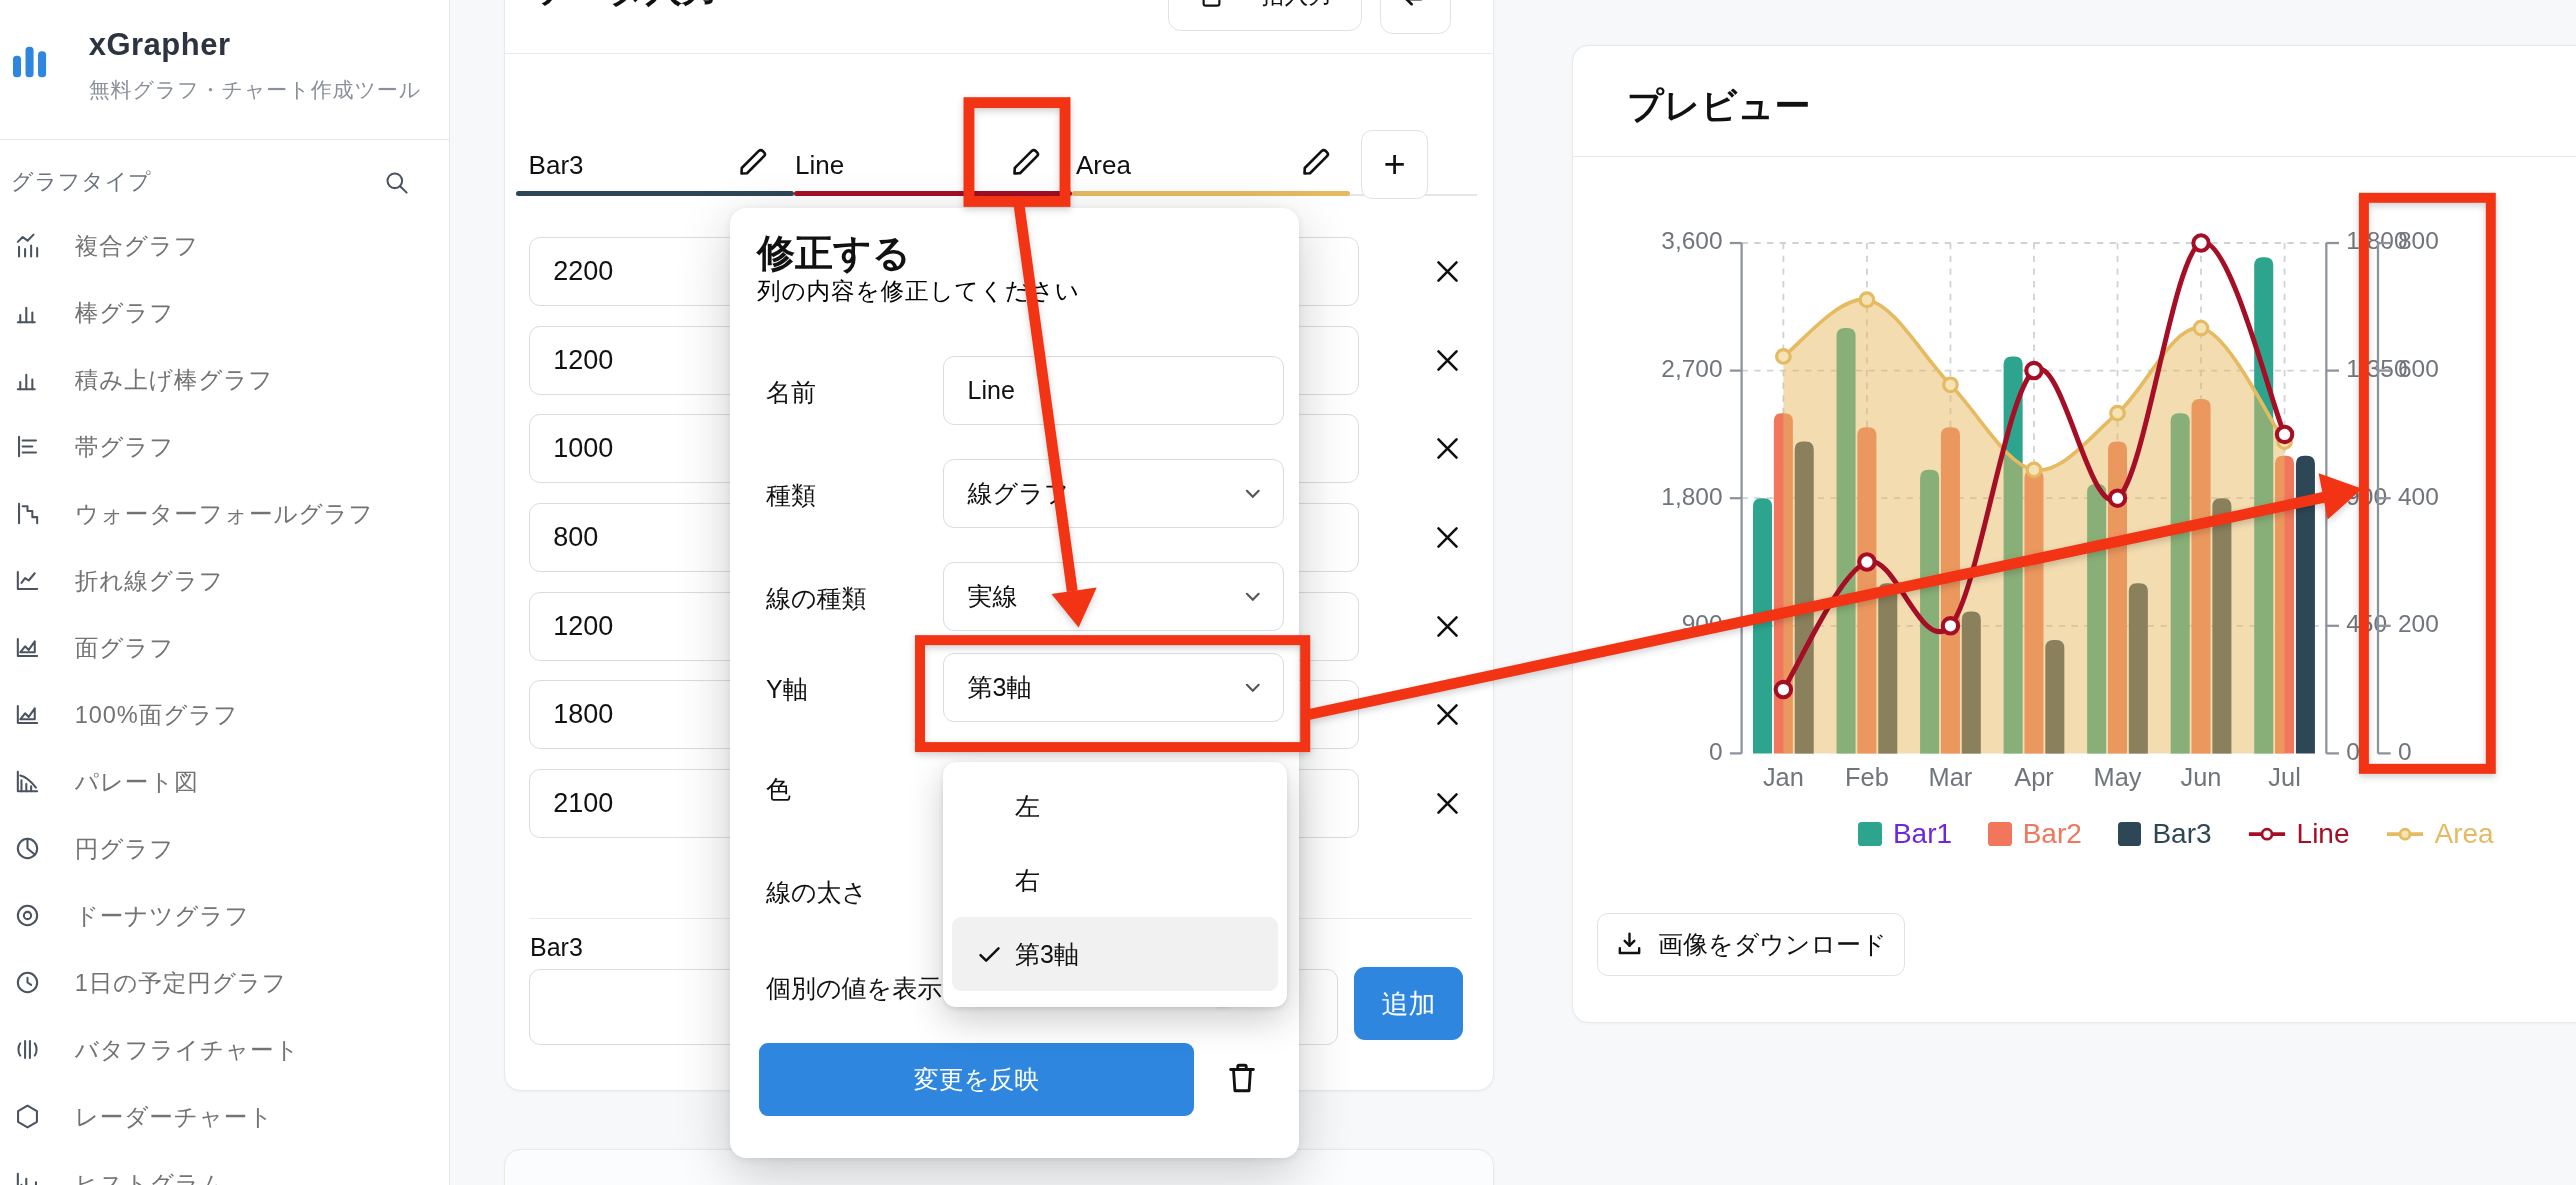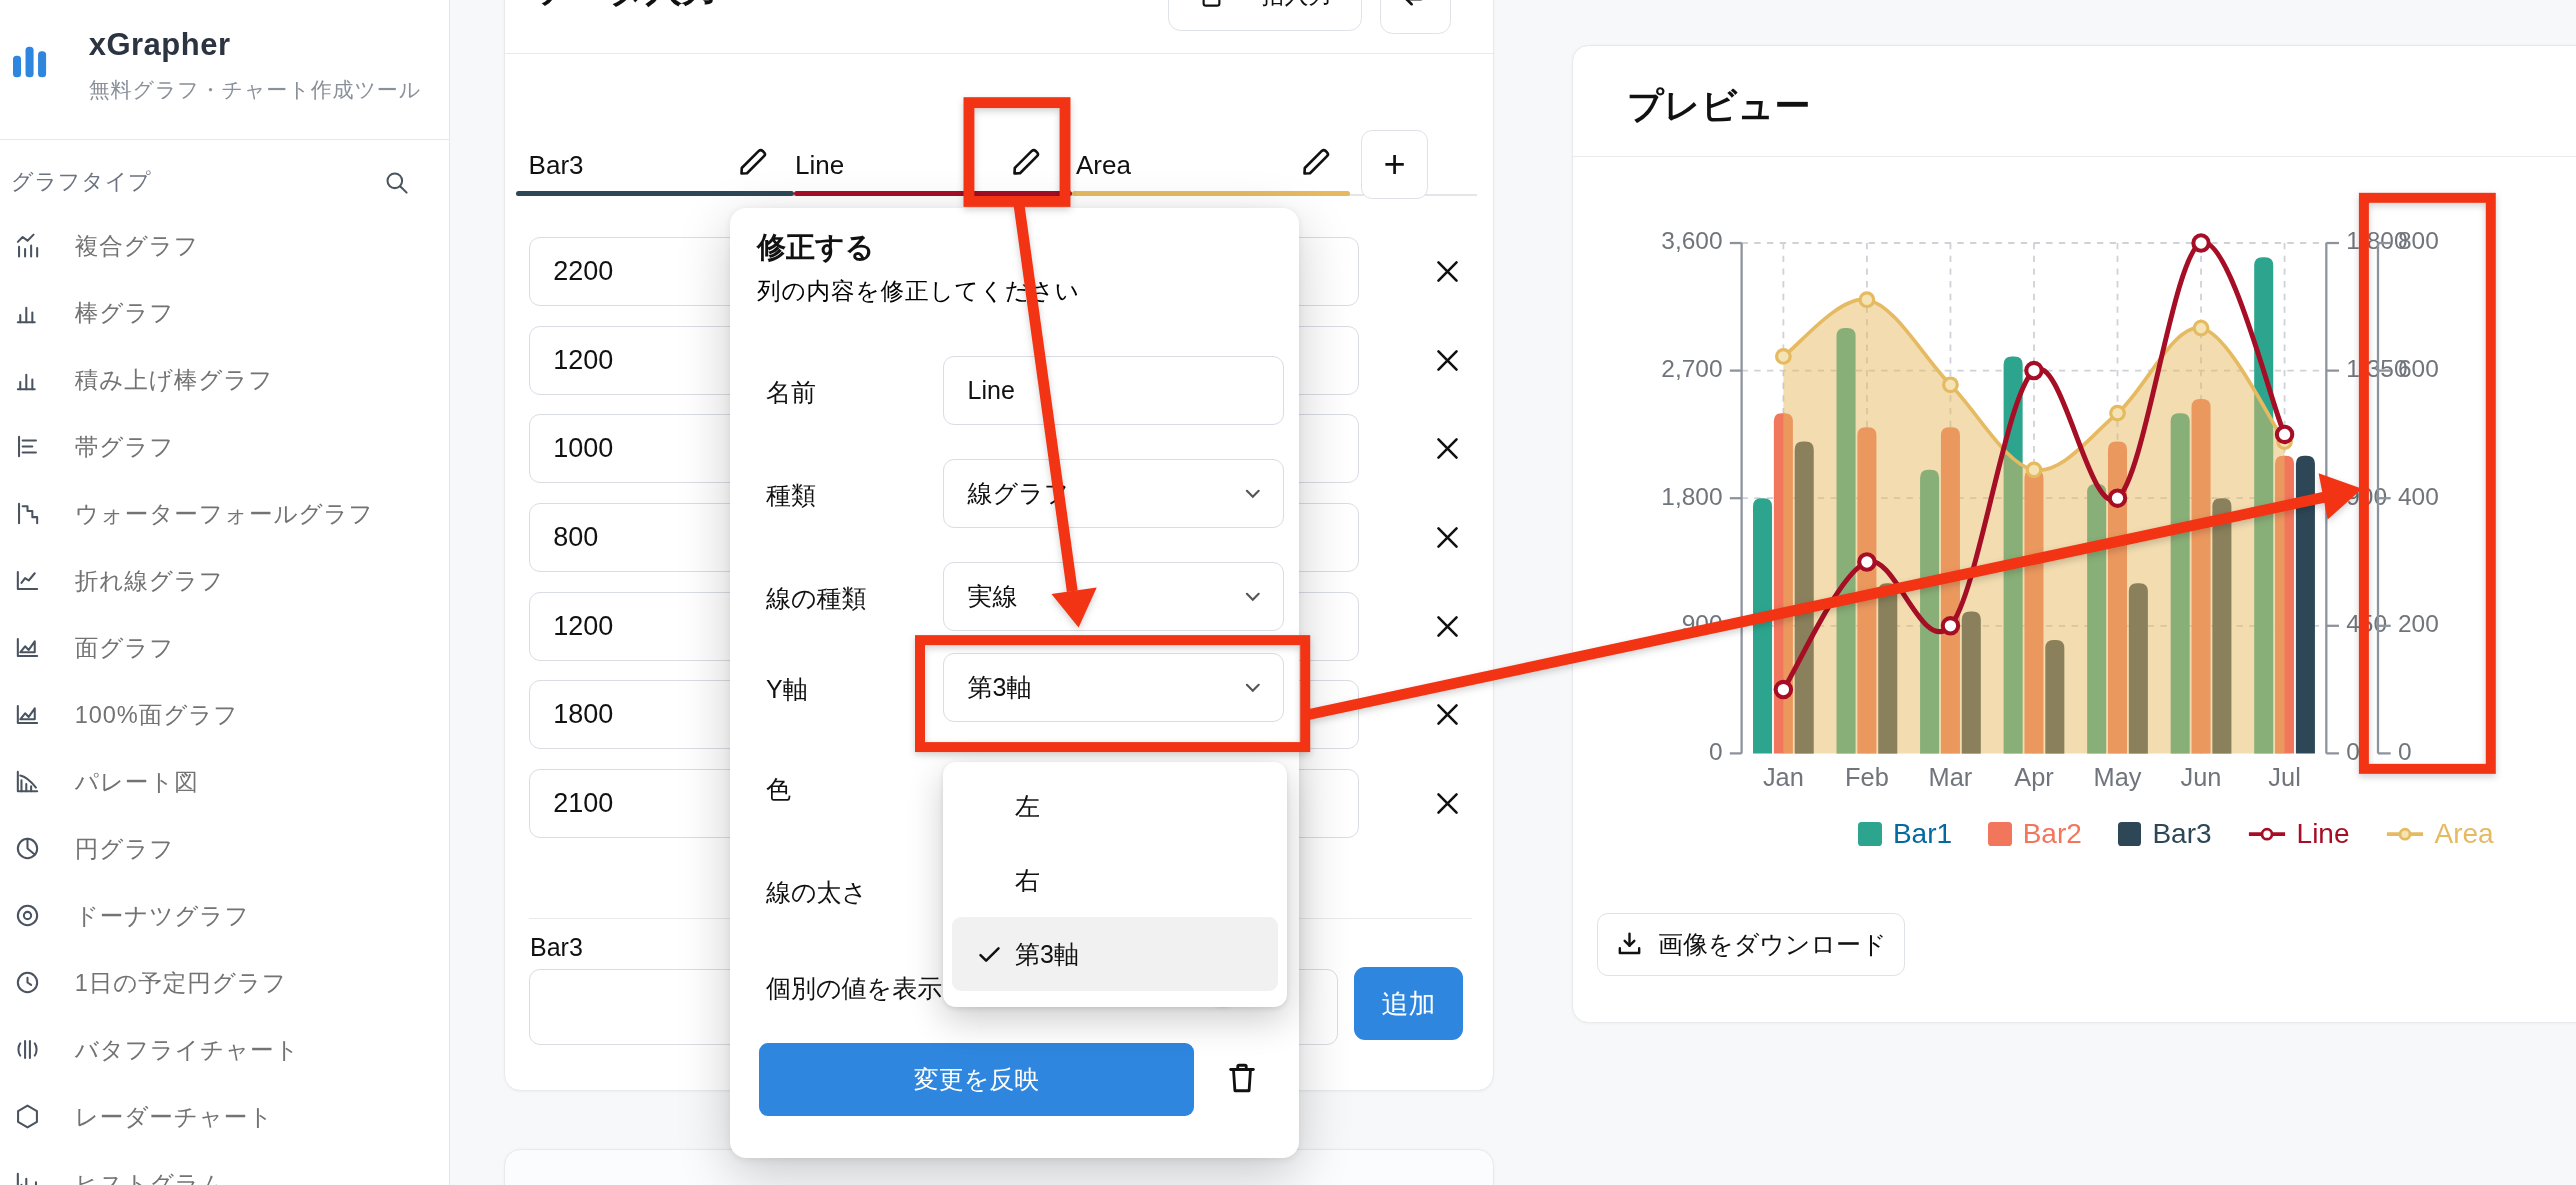--- a/index.html
+++ b/index.html
@@ -47,21 +47,21 @@
   .dc-footer-label{position:absolute;left:25px;top:988px;font-size:25px;font-weight:500;color:#111;}
   .footer-inp{position:absolute;left:23.6px;top:1024px;width:809px;height:76px;border:0.9px solid #d9dde3;border-radius:11px;
         box-sizing:border-box;font-size:27px;padding:0 23.6px;font-family:inherit;background:#fff;}
   .add-btn{position:absolute;left:849px;top:1022px;width:109px;height:73px;background:#2e86de;color:#fff;
         border:none;border-radius:11px;font-size:27px;font-family:inherit;cursor:pointer;}
   
   .card2{left:504px;top:1149px;width:990px;height:109px;background:#fbfcfd;}
   
   .modal{position:absolute;left:730px;top:208px;width:569px;height:950px;background:#fff;border-radius:16.3px;
         box-shadow:0 16.3px 54px rgba(0,0,0,.20),0 1.8px 7.3px rgba(0,0,0,.08);z-index:30;}
-  .m-title{position:absolute;left:27px;top:20px;font-size:29px;font-weight:bold;color:#111;}
+  .m-title{position:absolute;left:27px;top:20px;font-size:38px;font-weight:bold;color:#111;}
   .m-sub{position:absolute;left:27px;top:67px;font-size:23.6px;color:#000000;letter-spacing:0.9px;}
   .m-label{position:absolute;left:36px;font-size:25px;color:#111;}
   .m-control{position:absolute;left:213px;width:341px;height:69px;border:0.9px solid #d9dde3;border-radius:11px;
         box-sizing:border-box;display:flex;align-items:center;padding:0 23.6px;font-size:25px;color:#111;background:#fff;cursor:pointer;}
   .m-control .chev{position:absolute;right:18px;top:22px;}
   .dropdown{position:absolute;left:213px;top:554px;width:344px;height:245px;background:#fff;border-radius:12.7px;
         box-shadow:0 12.7px 36px rgba(0,0,0,.20),0 1.8px 5.4px rgba(0,0,0,.10);z-index:5;padding-top:7.3px;box-sizing:border-box;}
   .dd-item{position:relative;margin:0 9px;height:74px;display:flex;align-items:center;border-radius:9px;
         font-size:25px;color:#111;cursor:pointer;}
   .dd-item .txt{margin-left:63px;}
@@ -508,21 +508,21 @@
         <text class="ticktext" x="910" y="87" dominant-baseline="middle">800</text>
         <text class="cattext" x="232.07142857142856" y="686" text-anchor="middle">Jan</text>
         <text class="cattext" x="324.2142857142857" y="686" text-anchor="middle">Feb</text>
         <text class="cattext" x="416.35714285714283" y="686" text-anchor="middle">Mar</text>
         <text class="cattext" x="508.5" y="686" text-anchor="middle">Apr</text>
         <text class="cattext" x="600.6428571428571" y="686" text-anchor="middle">May</text>
         <text class="cattext" x="692.7857142857142" y="686" text-anchor="middle">Jun</text>
         <text class="cattext" x="784.9285714285714" y="686" text-anchor="middle">Jul</text>
       </svg>
     <div class="legend" id="legend">
-        <div class="lg-item" style="color: #0369a1; align-items: center;">
+        <div class="lg-item" style="color: #6d28d9; align-items: center;">
           <span class="lg-sq" style="background:#2DA58E"></span>
           <span>Bar1</span>
         </div>
         <div class="lg-item" style="color: rgb(241, 118, 92);">
           <span class="lg-sq" style="background:#F1765C"></span>
           <span>Bar2</span>
         </div>
         <div class="lg-item" style="color: rgb(46, 71, 86);">
           <span class="lg-sq" style="background:#2E4756"></span>
           <span>Bar3</span>

